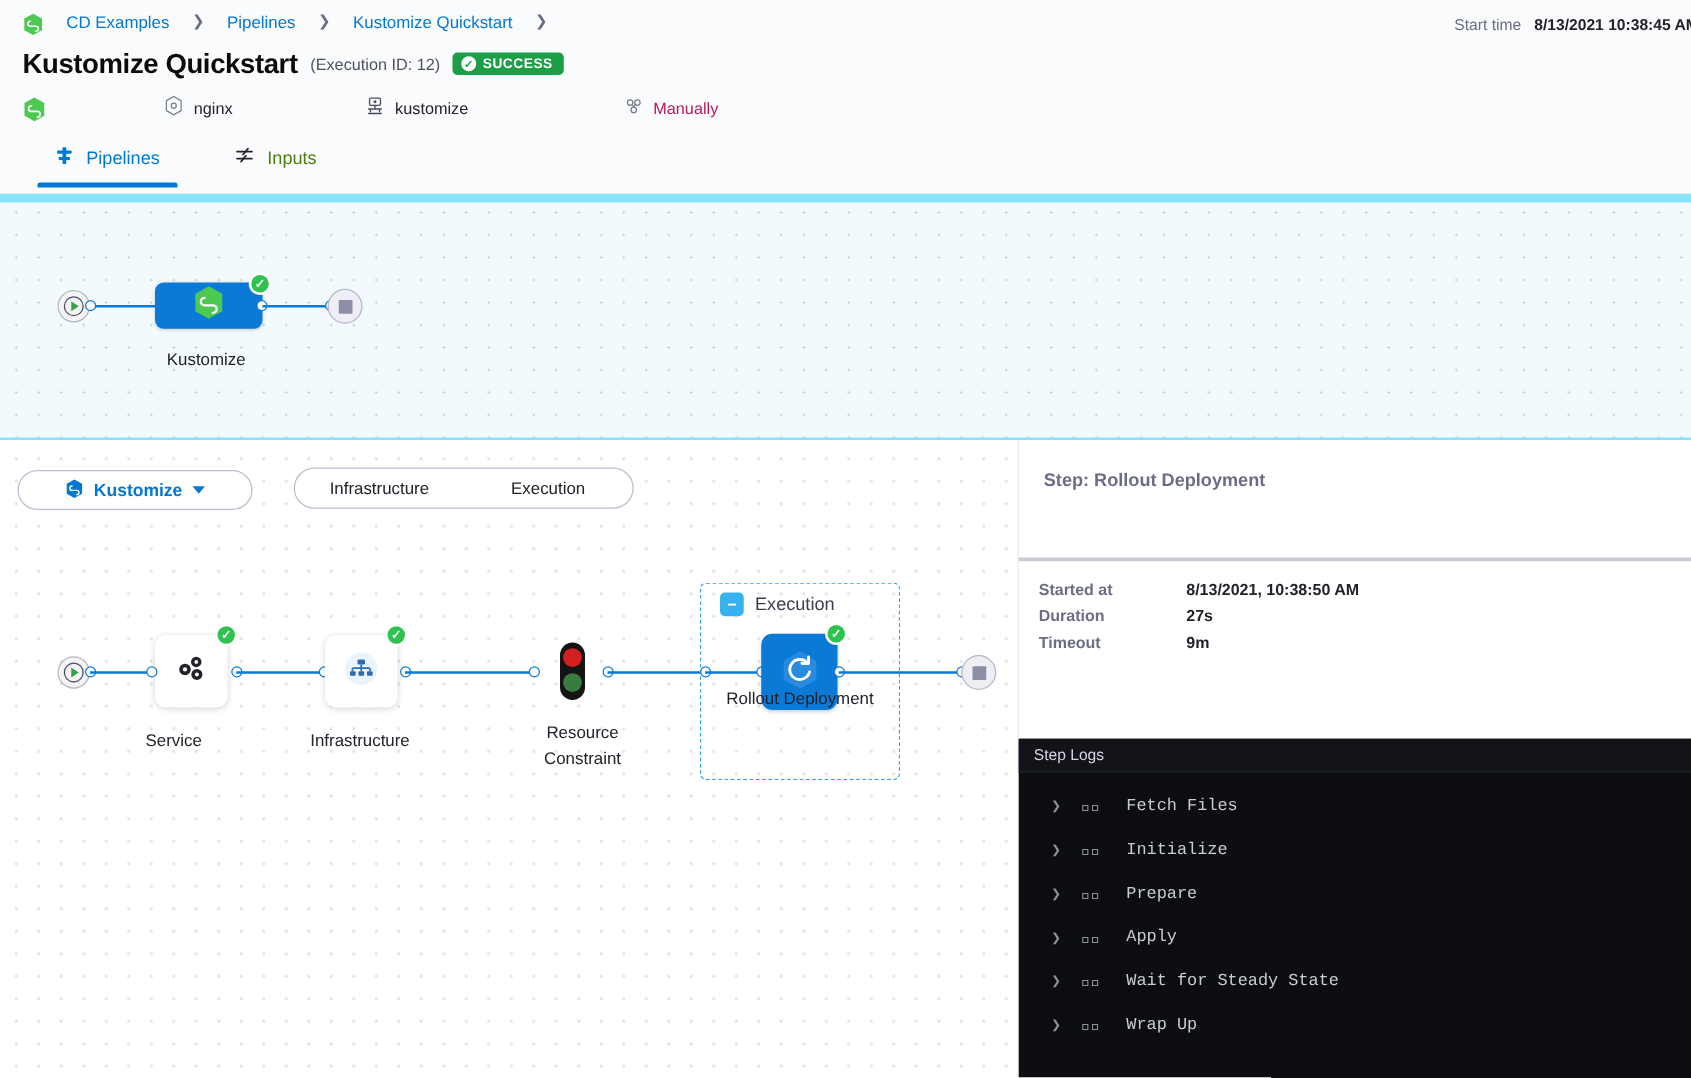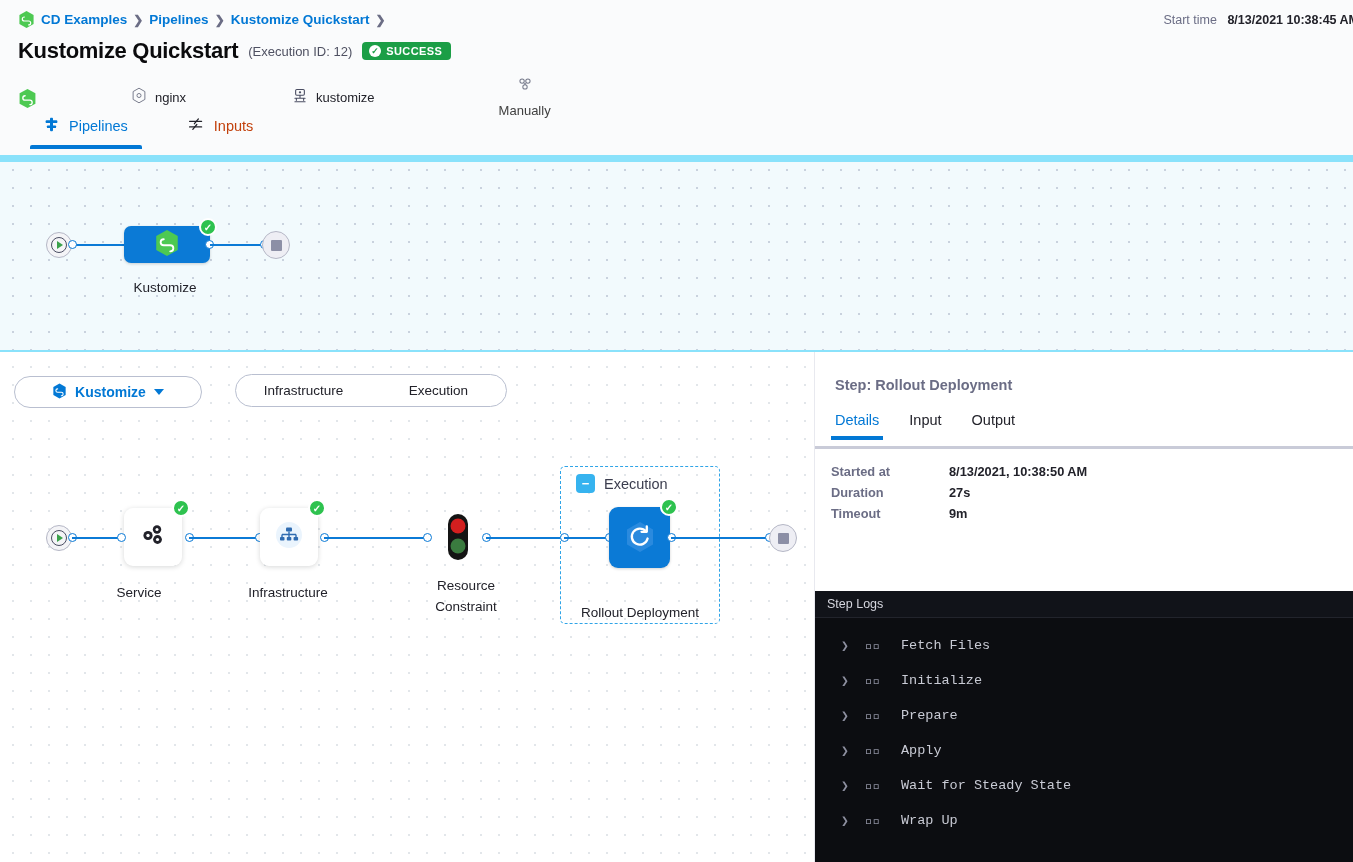--- a/index.html
+++ b/index.html
@@ -5,49 +5,49 @@
   * { box-sizing: border-box; margin: 0; padding: 0; }
   html, body {
     width: 1353px; height: 862px;
     font-family: "Liberation Sans", sans-serif;
     background: #fff; overflow: hidden;
   }
   .app { position: relative; width: 1353px; height: 862px; }
 
   
   .header { position: absolute; left:0; top:0; width:1353px; height:155px; background:#fafbfc; }
-  .breadcrumb { position:absolute; left:18px; top:10px; display:flex; align-items:center; gap:6px;
-                font-size:13.5px;font-weight:bold; }
+  .breadcrumb { position:absolute; left:18px; top:10px; display:flex; gap:18px;
+                font-size:13.5px; }
   .bc-link { color:#0278d5; cursor:pointer; white-space:nowrap; }
   .bc-sep { color:#6b6d85; font-size:12px; }
   .hex-icon { width:17px; height:19px; display:inline-block; flex:none; }
 
   .start-time { position:absolute; right:-6px; top:13px; font-size:12.5px; white-space:nowrap; }
   .start-time .lbl { color:#6b6d85; }
   .start-time .val { color:#22222a; font-weight:600; margin-left:7px; }
 
   .title-row { position:absolute; left:18px; top:38px; display:flex; align-items:center; gap:10px; }
   .title { font-size:22px; font-weight:700; color:#0b0b0d; letter-spacing:-0.3px; }
   .exec-id { font-size:13px; color:#4f5162; }
   .badge { display:inline-flex; align-items:center; gap:5px; background:#1b9e46; color:#fff;
            border-radius:4px; padding:3px 9px 3px 7px; font-size:11px; font-weight:700;
            letter-spacing:.4px; }
   .badge .chk { width:12px;height:12px; border-radius:50%; background:#fff; color:#1b9e46;
                 font-size:9px; display:flex; align-items:center; justify-content:center; font-weight:900;}
 
   .meta-row { position:absolute; left:18px; top:76px; display:flex; align-items:center;gap:38px; }
   .meta-item { display:flex; align-items:center; gap:8px; font-size:13px; color:#22222a; }
-  .meta-item.link { color:#404040; cursor:pointer;flex-direction:column; }
+  .meta-item.link { color:#be185d; cursor:pointer; }
   .m-gap1 { width:20px; } .m-gap2 { width:30px; } .m-gap3 { width:48px; }
 
   
   .tabbar { position:absolute; left:0; top:113px; width:1353px; height:42px; display:flex;
             align-items:flex-start; padding-left:30px; gap:32px; }
   .tab { display:flex; align-items:center; gap:10px; padding:4px 14px 14px 14px; font-size:14.5px;
-         color:#c2410c; cursor:pointer; position:relative; }
+         color:#4d7c0f; cursor:pointer; position:relative; }
   .tab.active { color:#0278d5; }
   .tab.active::after { content:""; position:absolute; left:0; right:0; bottom:0; height:4px;
                        background:#0278d5; border-radius:2px 2px 0 0; }
 
   
   .canvas-top { position:absolute; left:0; top:155px; width:1353px; height:197px;
     background-color:#f2fafd;
     background-image: radial-gradient(#c9d2de 1px, transparent 1.1px);
     background-size: 18px 18px; background-position: 4px 6px; }
   .cyan-bar { position:absolute; left:0; top:155px; width:1353px; height:7px; background:#8ae2fb; }
@@ -352,34 +352,29 @@
         <path d="M20 6 33 13.5v15L20 36 7 28.5v-15z" fill="#2a8ade"></path>
         <path d="M26 15.5a8 8 0 1 0 1.6 7" fill="none" stroke="#fff" stroke-width="2.3" stroke-linecap="round"></path>
         <path d="M26.8 10.5v5.3h-5.3" fill="none" stroke="#fff" stroke-width="2.3" stroke-linecap="round" stroke-linejoin="round"></path>
       </svg>
     </span>
     <span class="okbadge" style="right:-8px; top:-9px;">✓</span>
   </div>
   <div class="dot" style="left:667px; top:533px;"></div>
   <div class="edge" style="left:671px; top:537px; width:100px;"></div>
   <div class="dot" style="left:765px; top:533px;"></div>
-  <div class="nodelabel" style="left:580px; top:602px; width:120px;">Rollout Deployment</div>
+  <div class="nodelabel" style="left:580px; top:548px; width:120px;">Rollout Deployment</div>
 
   <div class="node stopnode" style="left:769px; top:524px;">
     <span class="sq"></span>
   </div>
 
   <div class="rpanel">
     <div class="rp-title">Step: Rollout Deployment</div>
 
-    <div class="rp-tabs">
-      <div class="rtab active">Details</div>
-      <div class="rtab">Input</div>
-      <div class="rtab">Output</div>
-    </div>
     <div class="rp-underline"></div>
 
     <div class="kv">
       <div class="kvrow">
         <span class="kvk">Started at</span>
         <span class="kvv">8/13/2021, 10:38:50 AM</span>
       </div>
       <div class="kvrow">
         <span class="kvk">Duration</span>
         <span class="kvv">27s</span>

